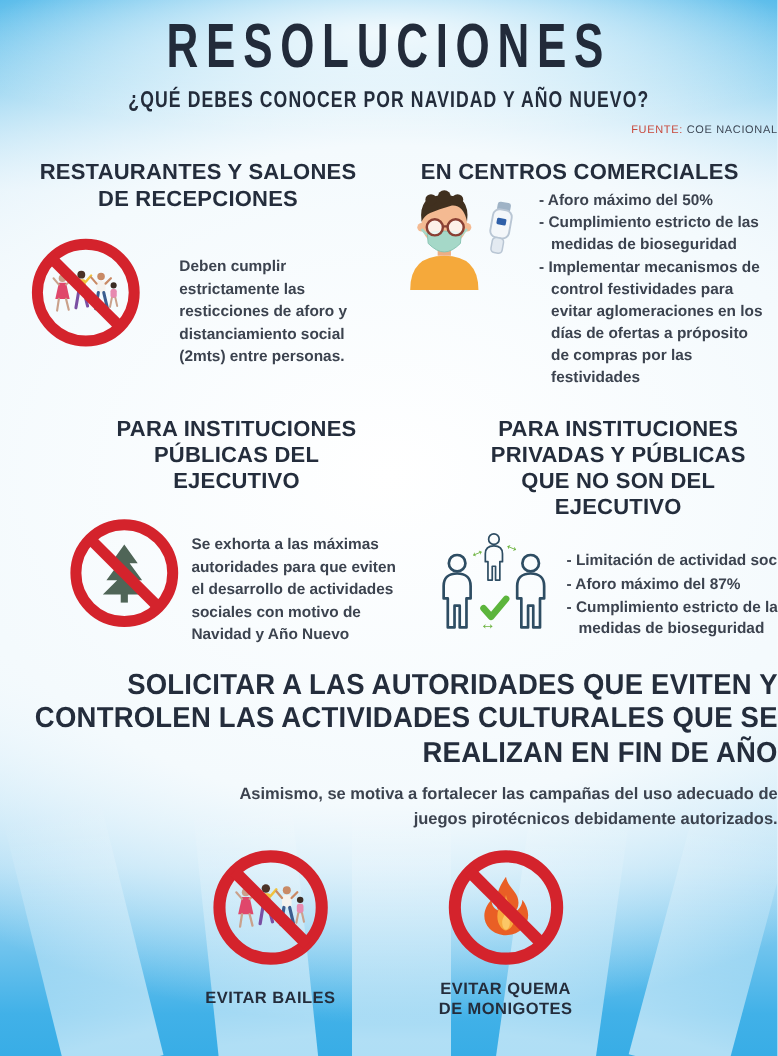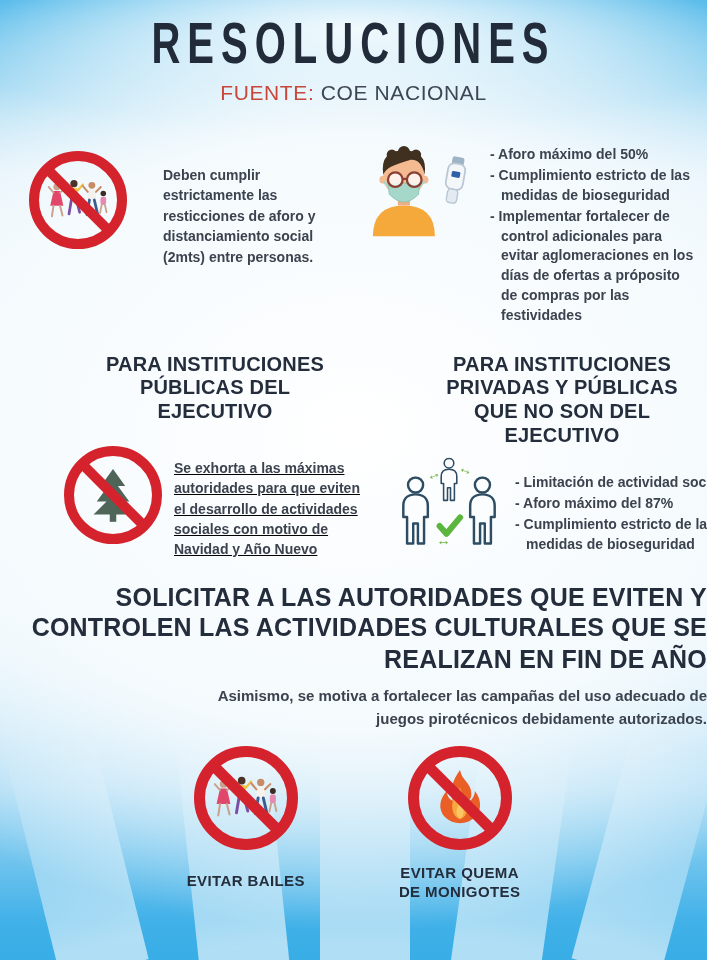--- a/index.html
+++ b/index.html
@@ -15,39 +15,39 @@
     transform-origin:50% 100%;}
   .content{position:relative;z-index:1;}
 
   
   .h-title{display:flex;justify-content:center;align-items:center;height:62px;padding-top:12px;}
   .h-title span{font-size:40px;font-weight:bold;letter-spacing:7px;color:#222b3a;
     transform:scaleY(1.42);white-space:nowrap;}
   .h-sub{display:flex;justify-content:center;align-items:center;height:28px;margin-top:4px;}
   .h-sub span{font-size:16px;font-weight:bold;letter-spacing:1px;color:#232c3b;
     transform:scaleY(1.3);white-space:nowrap;}
-  .h-src{text-align:center;margin-top:7px;font-size:21px;letter-spacing:.6px;color:#3c4654;}
+  .h-src{text-align:right;margin-top:7px;font-size:10px;letter-spacing:.6px;color:#3c4654;}
   .h-src .src-label{color:#c8473a;}
 
   
   .sections-row{display:grid;grid-template-columns:334px 334px;column-gap:13px;padding:0 13px;}
   .cell{text-align:center;}
   .cell h3{margin:0;font-size:20px;line-height:1.18;color:#242d3c;letter-spacing:.2px;white-space:pre-line;}
   .row1{margin-top:22px;}
   .row2{margin-top:26px;margin-left:35px;}
   .media{display:flex;align-items:flex-start;text-align:left;gap:12px;}
   .cell-body{font-size:14px;font-weight:bold;color:#3c434f;line-height:1.46;margin:0;}
   ul.bullets{list-style:none;margin:0;padding:0;font-size:14px;font-weight:bold;color:#3c434f;line-height:1.42;}
   ul.bullets li{padding-left:11px;text-indent:-11px;margin-bottom:1px;}
 
   .media-restaurants{margin-top:24px;padding-left:16px;gap:36px;}
   .media-restaurants .cell-body{width:196px;margin-top:14px;}
-  .media-malls{margin-top:16px;padding-left:6px;}
+  .media-malls{padding-left:6px;}
   .media-malls ul{width:246px;margin-top:2px;}
-  .media-executive{margin-top:22px;padding-left:16px;text-decoration:underline;}
+  .media-executive{margin-top:22px;padding-left:16px;}
   .media-executive .cell-body{width:200px;margin-top:12px;}
   .media-nonexec{margin-top:10px;}
   .media-nonexec ul{width:238px;margin-top:16px;}
 
   
   .prohib{position:relative;flex:none;}
   .prohib .inner{position:absolute;inset:15%;display:flex;align-items:center;justify-content:center;}
   .prohib .ring{position:absolute;inset:0;border-radius:50%;border:10px solid #d4232c;}
   .prohib .bar{position:absolute;top:50%;left:5%;width:90%;height:10px;background:#d4232c;
     transform:translateY(-50%) rotate(45deg);}
@@ -150,53 +150,59 @@
   <div class="ray" style="left:320px;"></div>
   <div class="ray" style="left:450px;transform:rotate(8deg);"></div>
   <div class="ray" style="left:570px;transform:rotate(15deg);"></div>
 
   <div class="content">
 
     <header>
       <div class="h-title">
         <span>RESOLUCIONES</span>
       </div>
+      <div class="h-sub">
+        <span>¿QUÉ DEBES CONOCER POR NAVIDAD Y AÑO NUEVO?</span>
+      </div>
       <div class="h-src">
         <span class="src-label">FUENTE:</span>
         <span>COE NACIONAL</span>
       </div>
     </header>
 
     <div class="sections-row row1">
       <section class="cell">
+        <h3>RESTAURANTES Y SALONES
+DE RECEPCIONES</h3>
         <div class="media media-restaurants">
           <div class="prohib prohib-100">
             <div class="inner">
                 <svg width="62" height="50" viewBox="0 0 76 60">
                   <use href="#g-dancers"></use>
                 </svg>
               </div>
             <div class="ring"></div>
             <div class="bar"></div>
           </div>
           <p class="cell-body">Deben cumplir estrictamente las resticciones de aforo y distanciamiento social (2mts) entre personas.</p>
         </div>
       </section>
 
       <section class="cell">
+        <h3>EN CENTROS COMERCIALES</h3>
         <div class="media media-malls">
           <div class="plain-icon">
             <svg width="112" height="94" viewBox="0 0 130 108">
                 <use href="#g-temp"></use>
               </svg>
           </div>
           <ul class="bullets">
             <li>- Aforo máximo del 50%</li>
             <li>- Cumplimiento estricto de las medidas de bioseguridad</li>
-            <li>- Implementar fortalecer de control adicionales para evitar aglomeraciones en los días de ofertas a próposito de compras por las festividades</li>
+            <li>- Implementar mecanismos de control festividades para evitar aglomeraciones en los días de ofertas a próposito de compras por las festividades</li>
           </ul>
         </div>
       </section>
     </div>
 
     <div class="sections-row row2">
       <section class="cell">
         <h3>PARA INSTITUCIONES
 PÚBLICAS DEL
 EJECUTIVO</h3>

